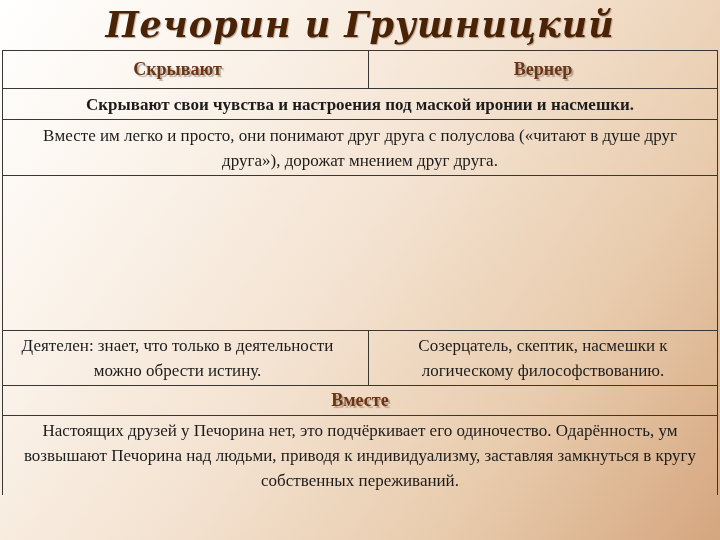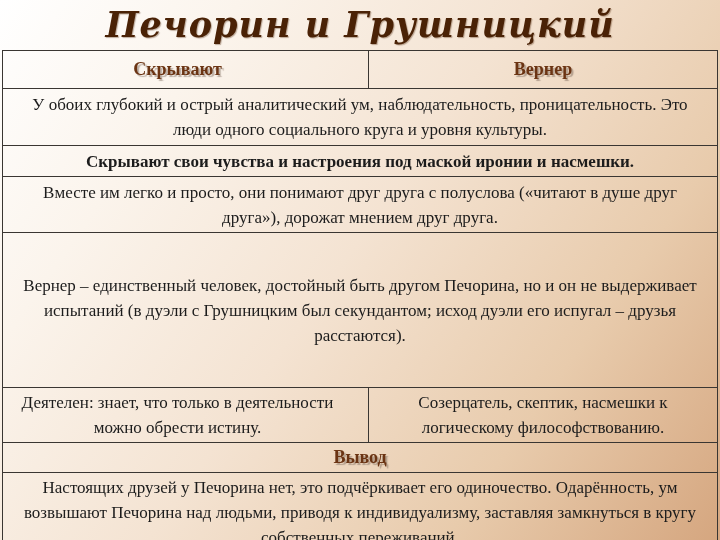--- a/index.html
+++ b/index.html
@@ -68,43 +68,39 @@
 
   <div class="title">Печорин и Грушницкий</div>
 
   <div class="cmp-table">
 
     <div class="t-row r-head">
       <div class="cell head-cell">Скрывают</div>
       <div class="cell head-cell">Вернер</div>
     </div>
 
-    <div class="t-row r-one">
-      <div class="cell">У обоих глубокий и острый аналитический ум, наблюдательность, проницательность. Это люди одного социального круга и уровня культуры.</div>
-    </div>
 
     <div class="t-row r-two">
       <div class="cell">Скрывают свои чувства и настроения под маской иронии и насмешки.</div>
     </div>
 
     <div class="t-row r-three">
       <div class="cell">Вместе им легко и просто, они понимают друг друга с полуслова («читают в душе друг друга»), дорожат мнением друг друга.</div>
     </div>
 
     <div class="t-row r-four">
-      <div class="cell">Вернер – единственный человек, достойный быть другом Печорина, но и он не выдерживает испытаний (в дуэли с Грушницким был секундантом; исход дуэли его испугал – друзья расстаются).</div>
     </div>
 
     <div class="t-row r-five">
       <div class="cell">Деятелен: знает, что только в деятельности можно обрести истину.</div>
       <div class="cell">Созерцатель, скептик, насмешки к логическому философствованию.</div>
     </div>
 
     <div class="t-row r-concl">
-      <div class="cell head-cell">Вывод</div>
+      <div class="cell head-cell">Вместе</div>
     </div>
 
     <div class="t-row r-final">
       <div class="cell">Настоящих друзей у Печорина нет, это подчёркивает его одиночество. Одарённость, ум возвышают Печорина над людьми, приводя к индивидуализму, заставляя замкнуться в кругу собственных переживаний.</div>
     </div>
 
   </div>
 </div>
 
 </body></html>

